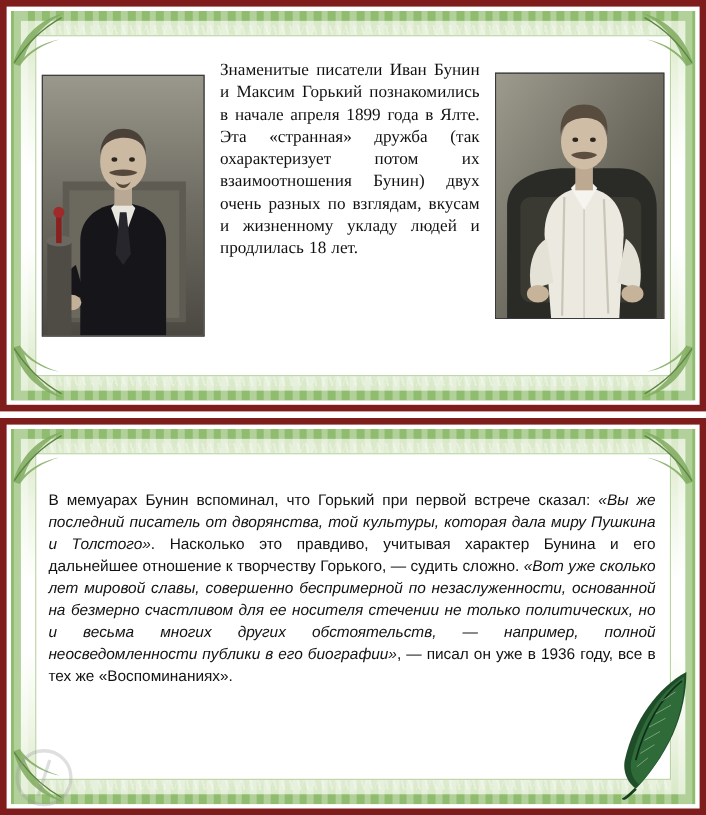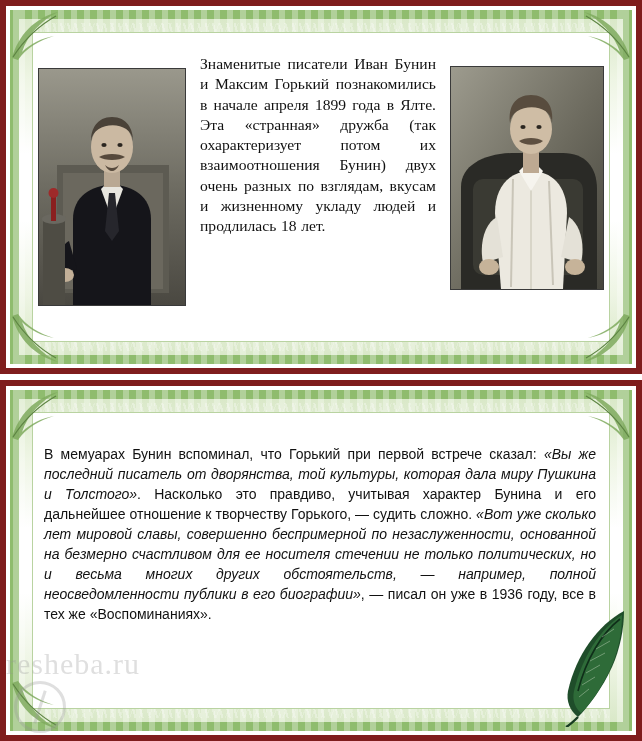--- a/index.html
+++ b/index.html
@@ -362,17 +362,16 @@
     </div>
 
     <div class="bottom-content">
       <p class="bottom-text">
         <span>В мемуарах Бунин вспоминал, что Горький при первой встрече сказал: </span><i>«Вы же последний писатель от дворянства, той культуры, которая дала миру Пушкина и Толстого»</i><span>. Насколько это правдиво, учитывая характер Бунина и его дальнейшее отношение к творчеству Горького, — судить сложно. </span><i>«Вот уже сколько лет мировой славы, совершенно беспримерной по незаслуженности, основанной на безмерно счастливом для ее носителя стечении не только политических, но и весьма многих других обстоятельств, — например, полной неосведомленности публики в его биографии»</i><span>, — писал он уже в 1936 году, все в тех же «Воспоминаниях».</span>
       </p>
     </div>
   </div>
 
   <div class="watermark">
-    <div class="wm-text">resheba.ru</div>
     <div class="wm-circle"></div>
   </div>
 
 </div>
 
 </body></html>

